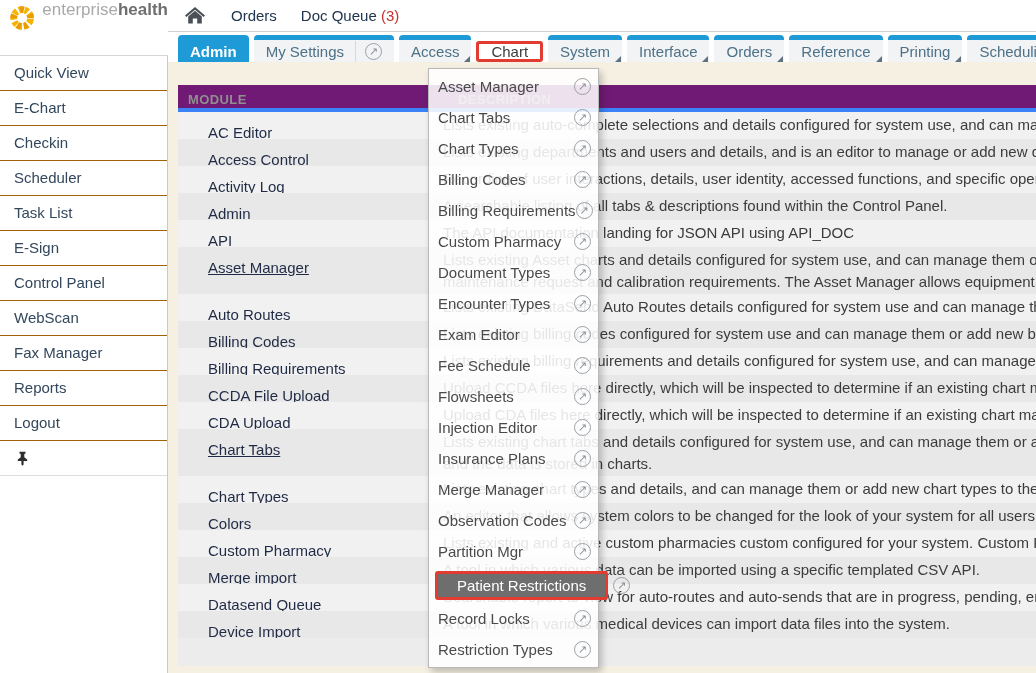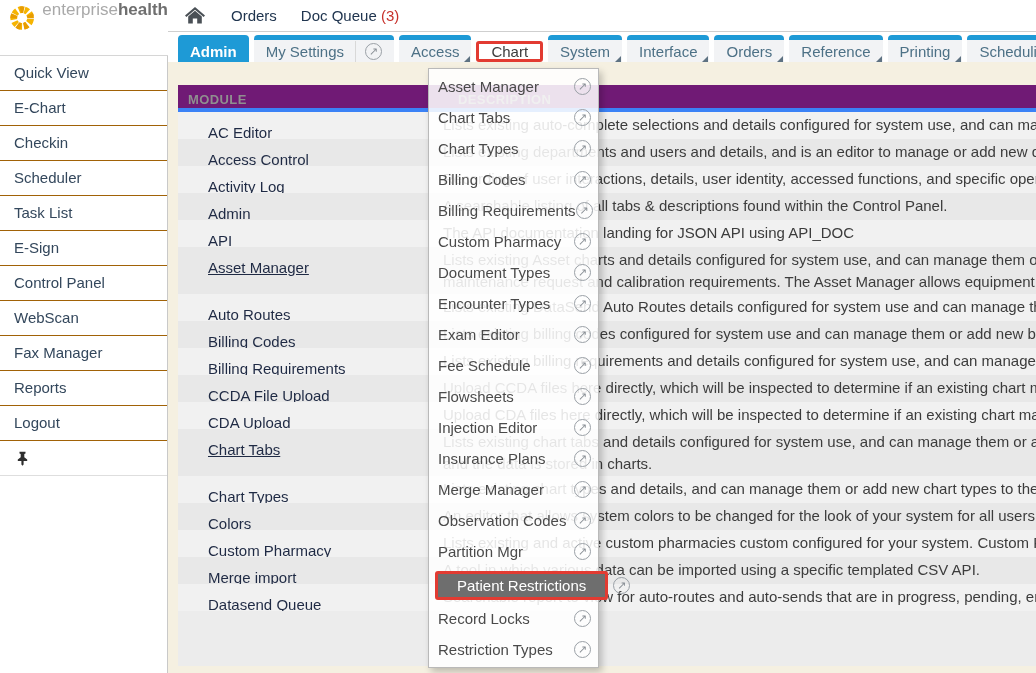--- a/index.html
+++ b/index.html
@@ -267,20 +267,26 @@
           <div class="mdesc">
             <div class="dline">A tool in which various data can be imported using a specific templated CSV API.</div>
           </div>
         </div>
         <div class="mrow single">
           <a class="mlink">Datasend Queue</a>
           <div class="mdesc">
             <div class="dline">Searchable report to view for auto-routes and auto-sends that are in progress, pending, errored</div>
           </div>
         </div>
+        <div class="mrow single">
+          <a class="mlink">Device Import</a>
+          <div class="mdesc">
+            <div class="dline">A tool in which various medical devices can import data files into the system.</div>
+          </div>
+        </div>
       </div>
   </div>
 
   <div class="dropdown">
       <div class="dd-item">
         <span class="dd-label">Asset Manager</span>
         <span class="circle-icon">↗</span>
       </div>
       <div class="dd-item">
         <span class="dd-label">Chart Tabs</span>

